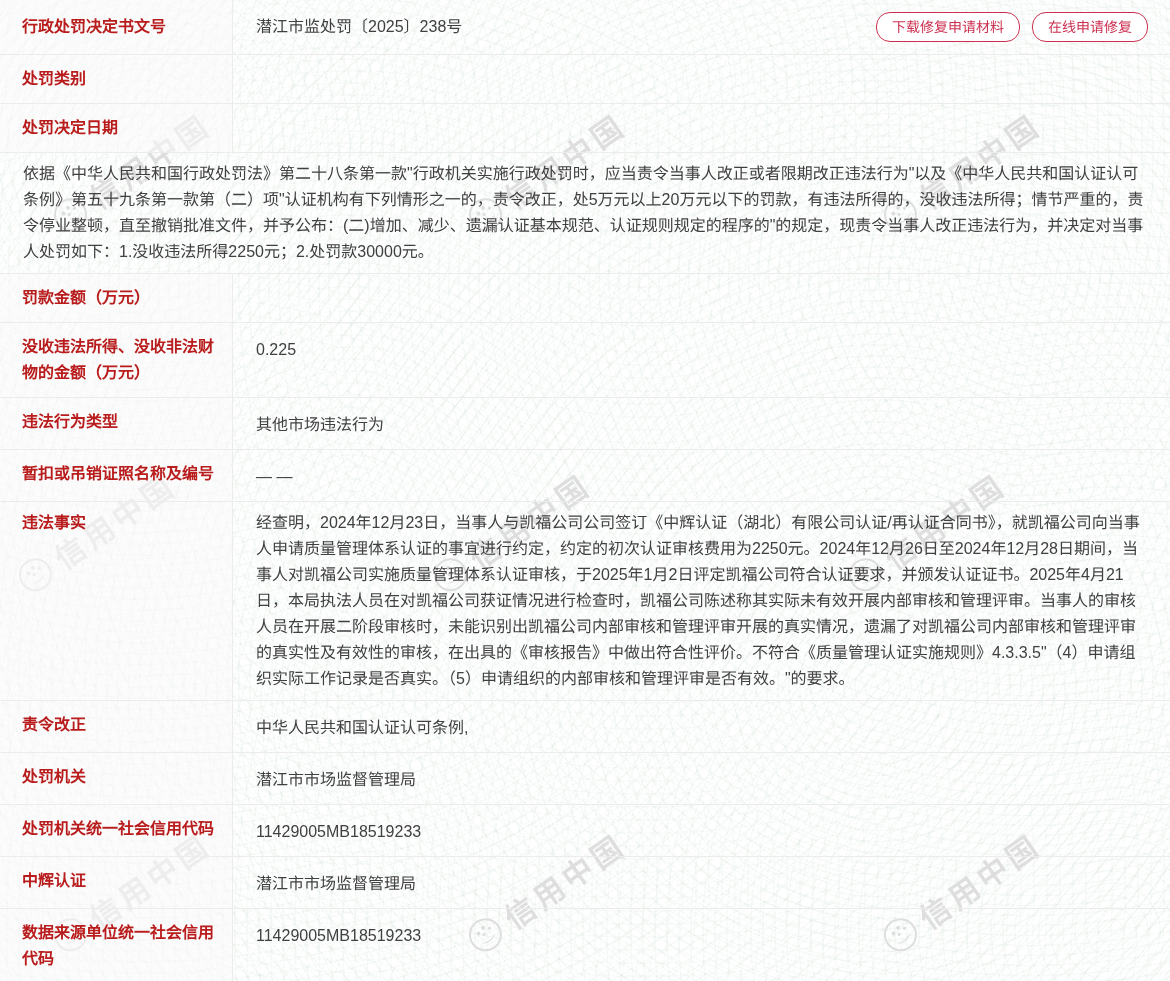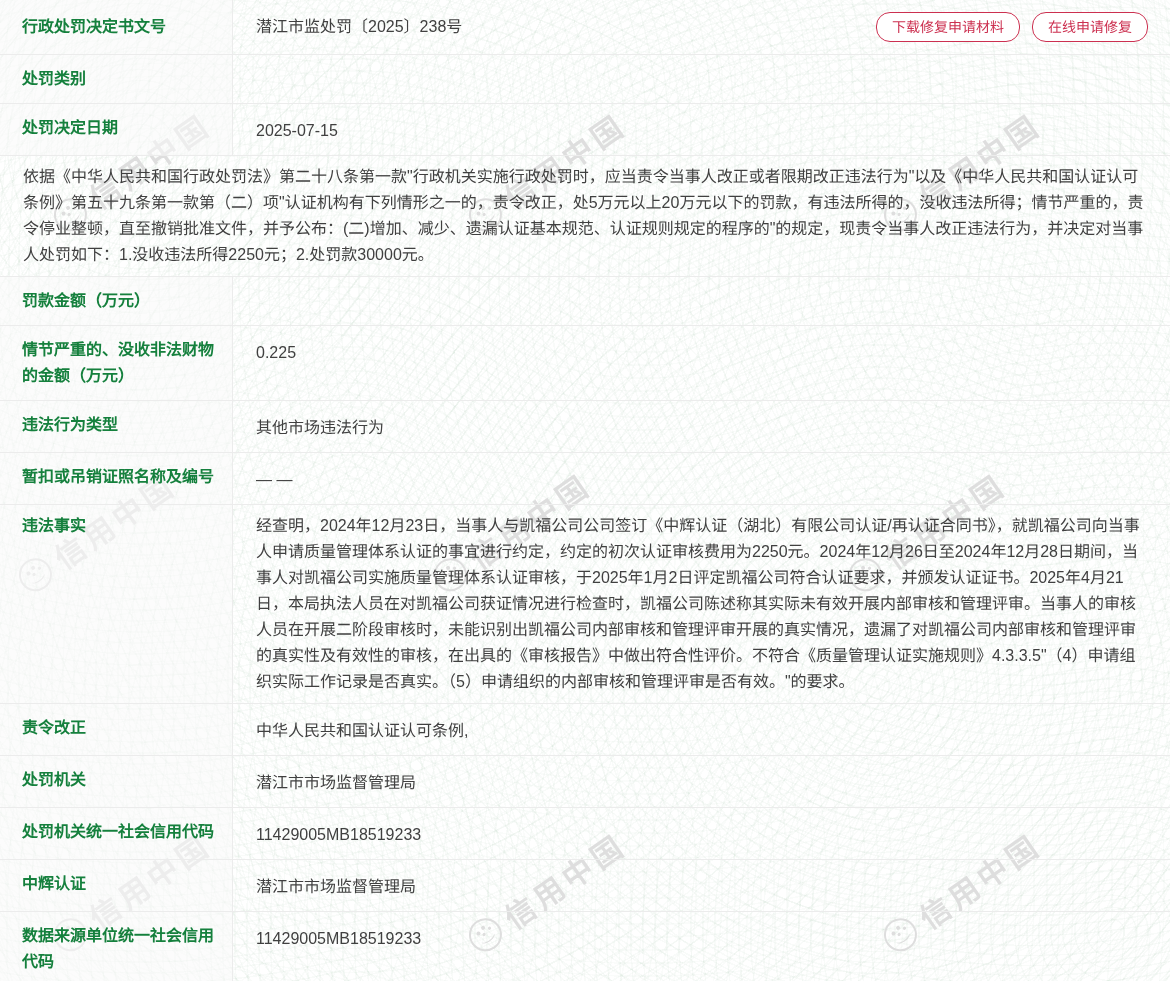--- a/index.html
+++ b/index.html
@@ -28,21 +28,21 @@
   }
   .wm-icon{width:34px;height:34px;flex:0 0 34px;}
 
   .table{position:relative;z-index:2;width:1170px;}
   .row{display:flex;border-bottom:1px solid #ececec;align-items:stretch;}
   .cell{box-sizing:border-box;font-size:16px;line-height:26px;}
   .cell.label{
     width:233px;flex:0 0 233px;
     padding:11px 10px 11px 22px;
     border-right:1px solid #ececec;
-    font-weight:bold;color:#15803d;
+    font-weight:bold;color:#b91c1c;
     background:rgba(250,250,250,0.55);
   }
   .cell.value{
     flex:1;position:relative;
     padding:14px 22px 11px 23px;
     color:#404040;
     word-break:break-all;
   }
   .row:nth-child(1) .cell{padding-top:14px;padding-bottom:14px;}
   .row:nth-child(4) .cell,
@@ -191,40 +191,37 @@
   <div class="row">
     <div class="cell label">
       <span class="label-text">处罚类别</span>
     </div>
   </div>
 
   <div class="row">
     <div class="cell label">
       <span class="label-text">处罚决定日期</span>
     </div>
-    <div class="cell value">
-      <span class="value-text">2025-07-15</span>
-    </div>
   </div>
 
   <div class="row">
     <div class="cell value">
       <span class="value-text">依据《中华人民共和国行政处罚法》第二十八条第一款"行政机关实施行政处罚时，应当责令当事人改正或者限期改正违法行为"以及《中华人民共和国认证认可条例》第五十九条第一款第（二）项"认证机构有下列情形之一的，责令改正，处5万元以上20万元以下的罚款，有违法所得的，没收违法所得；情节严重的，责令停业整顿，直至撤销批准文件，并予公布：(二)增加、减少、遗漏认证基本规范、认证规则规定的程序的"的规定，现责令当事人改正违法行为，并决定对当事人处罚如下：1.没收违法所得2250元；2.处罚款30000元。</span>
     </div>
   </div>
 
   <div class="row">
     <div class="cell label">
       <span class="label-text">罚款金额（万元）</span>
     </div>
   </div>
 
   <div class="row">
     <div class="cell label">
-      <span class="label-text">情节严重的、没收非法财物的金额（万元）</span>
+      <span class="label-text">没收违法所得、没收非法财物的金额（万元）</span>
     </div>
     <div class="cell value">
       <span class="value-text">0.225</span>
     </div>
   </div>
 
   <div class="row">
     <div class="cell label">
       <span class="label-text">违法行为类型</span>
     </div>

